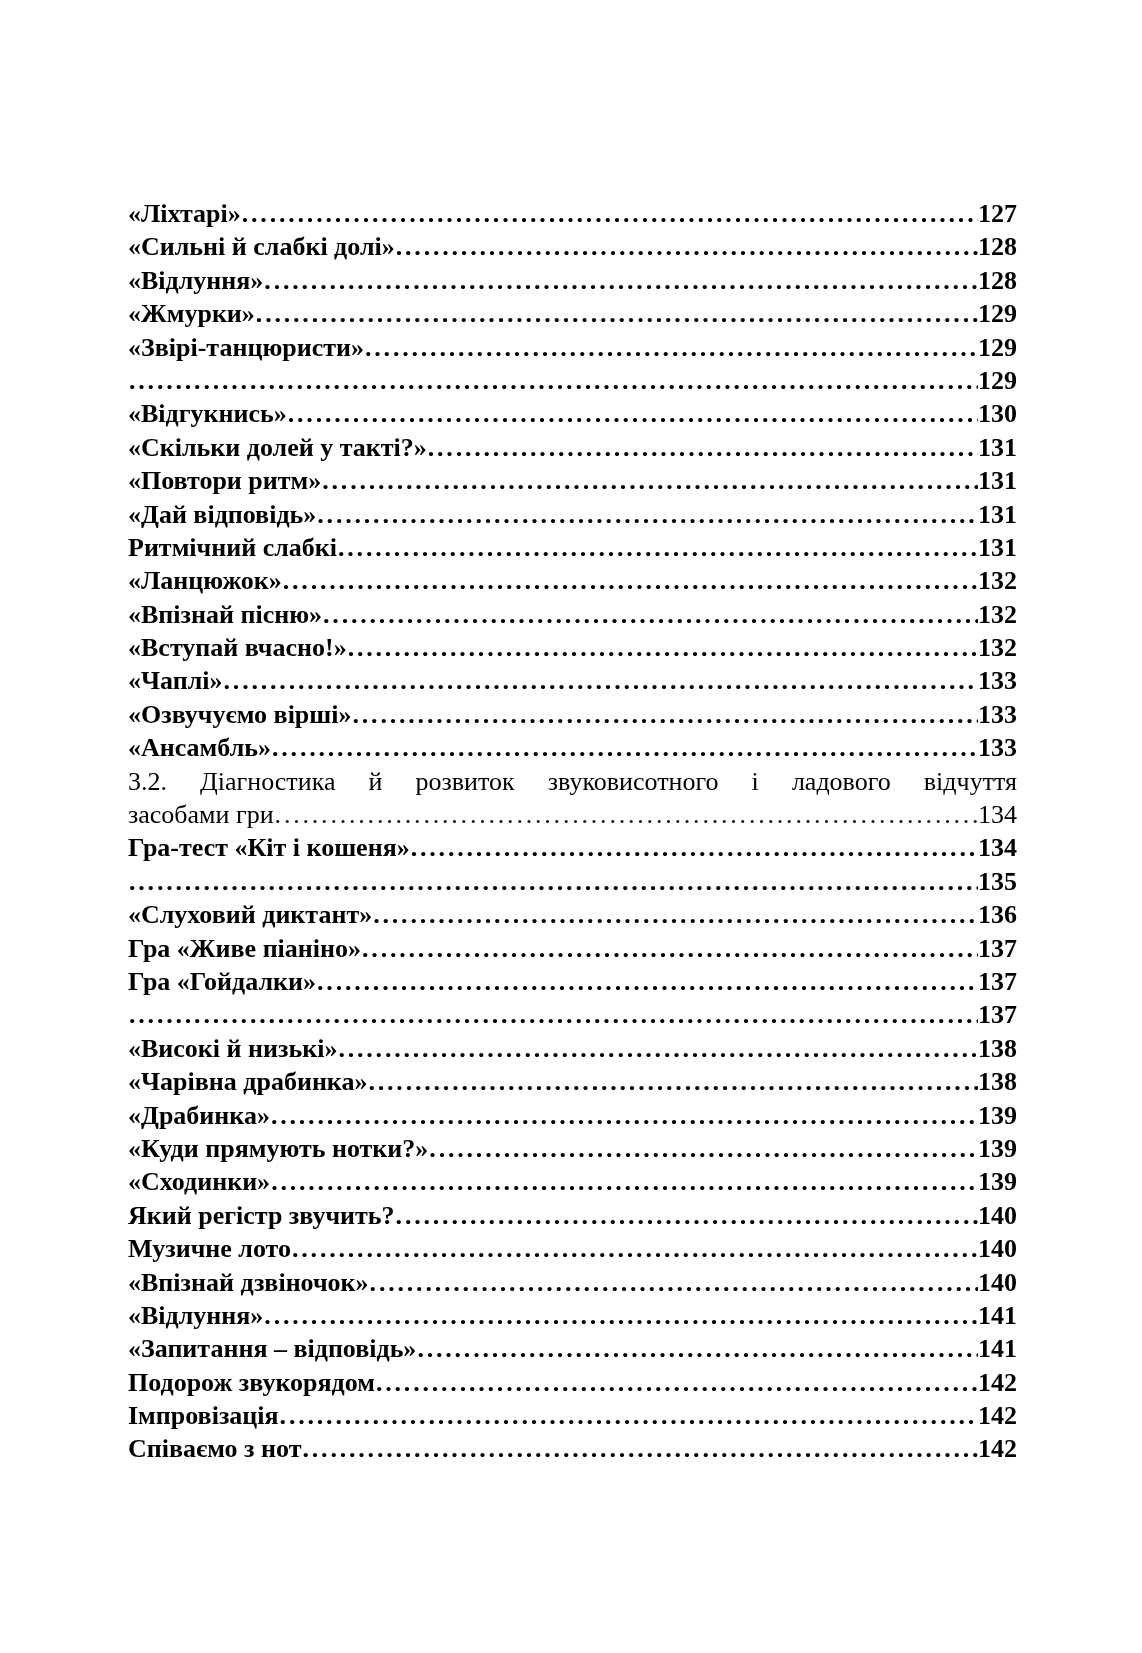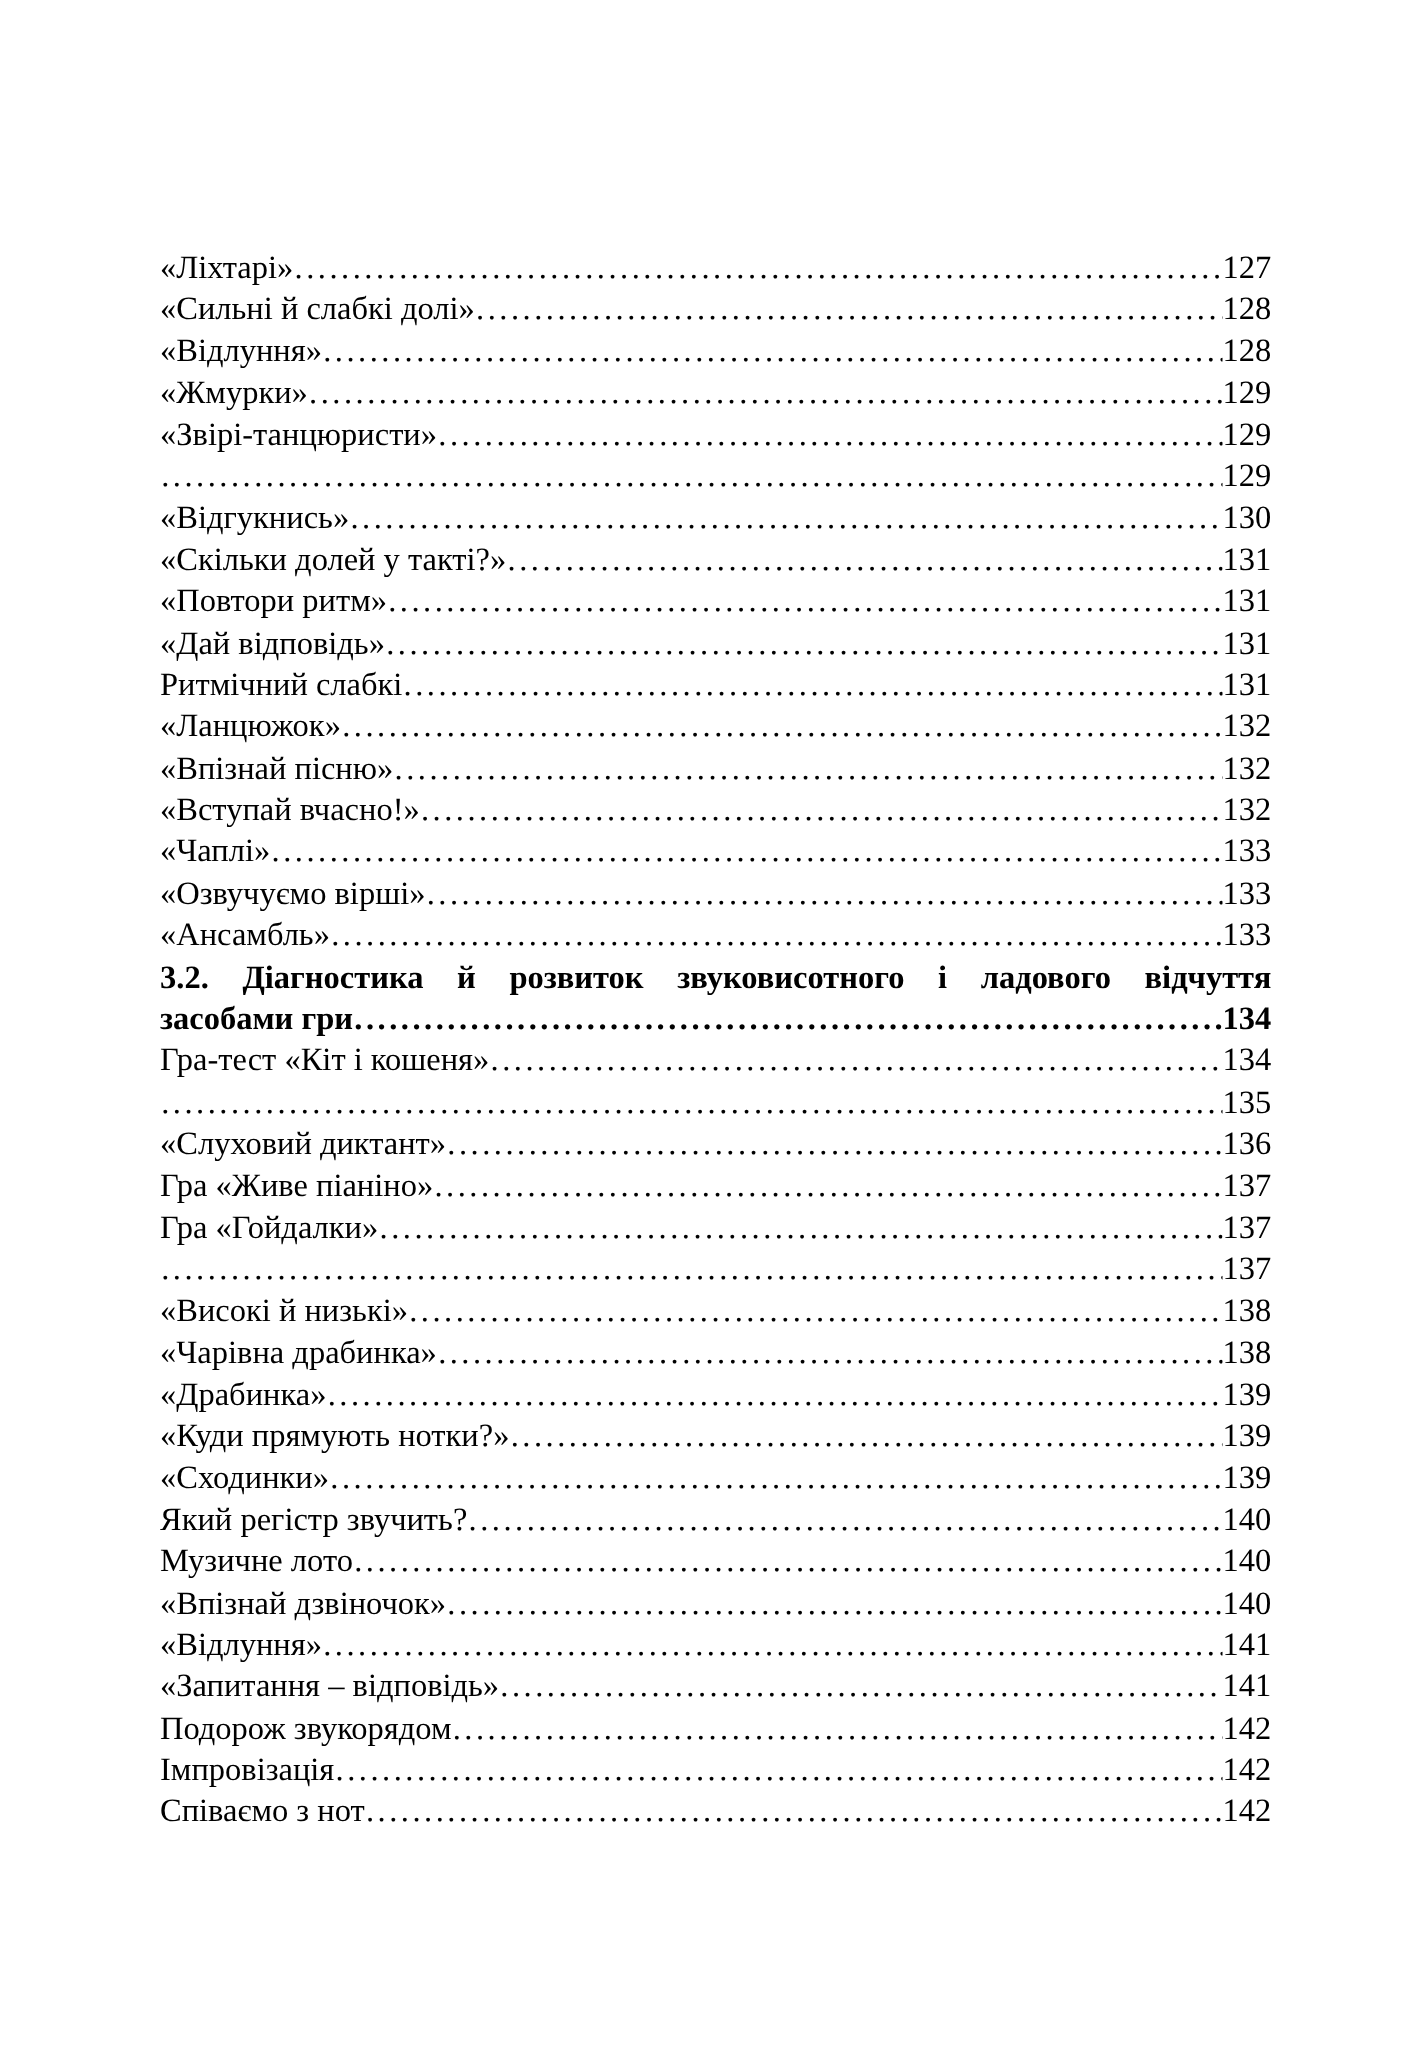--- a/index.html
+++ b/index.html
@@ -22,39 +22,40 @@
     top: 197px;
     width: 889px;
   }
   .toc-row {
     display: flex;
     align-items: baseline;
     height: 33.4px;
     line-height: 33.4px;
     font-size: 26px;
     overflow: hidden;
+    font-weight: bold;
   }
   .toc-title {
     white-space: nowrap;
     flex: 0 0 auto;
   }
   .toc-dots {
     flex: 1 1 auto;
     overflow: hidden;
     white-space: nowrap;
     letter-spacing: 2.8px;
     margin-left: 1px;
     min-width: 0;
   }
   .toc-page {
     flex: 0 0 auto;
     white-space: nowrap;
   }
   .toc-row.bold {
-    font-weight: bold;
+    font-weight: normal;
   }
   .toc-row.justify .toc-title {
     flex: 1 1 auto;
     white-space: normal;
     text-align: justify;
     text-align-last: justify;
   }
 </style>
 </head>
 <body>

